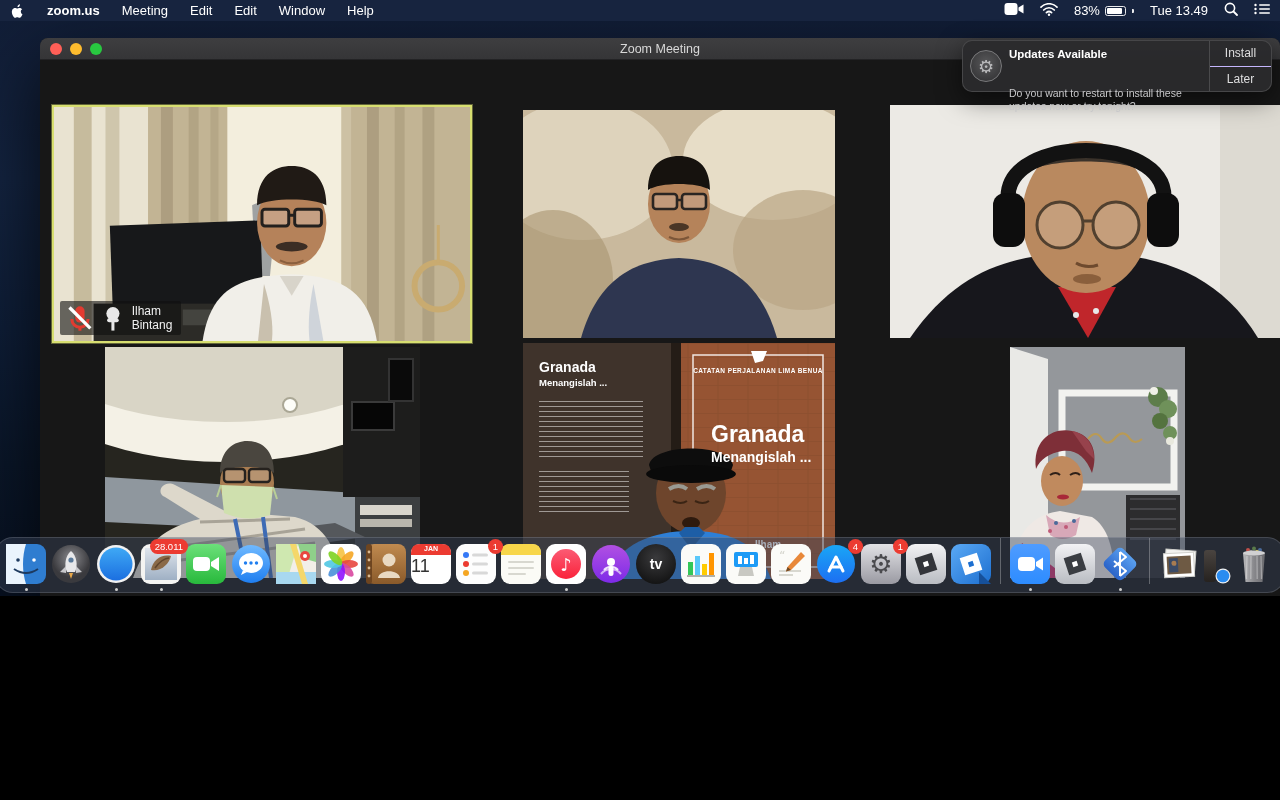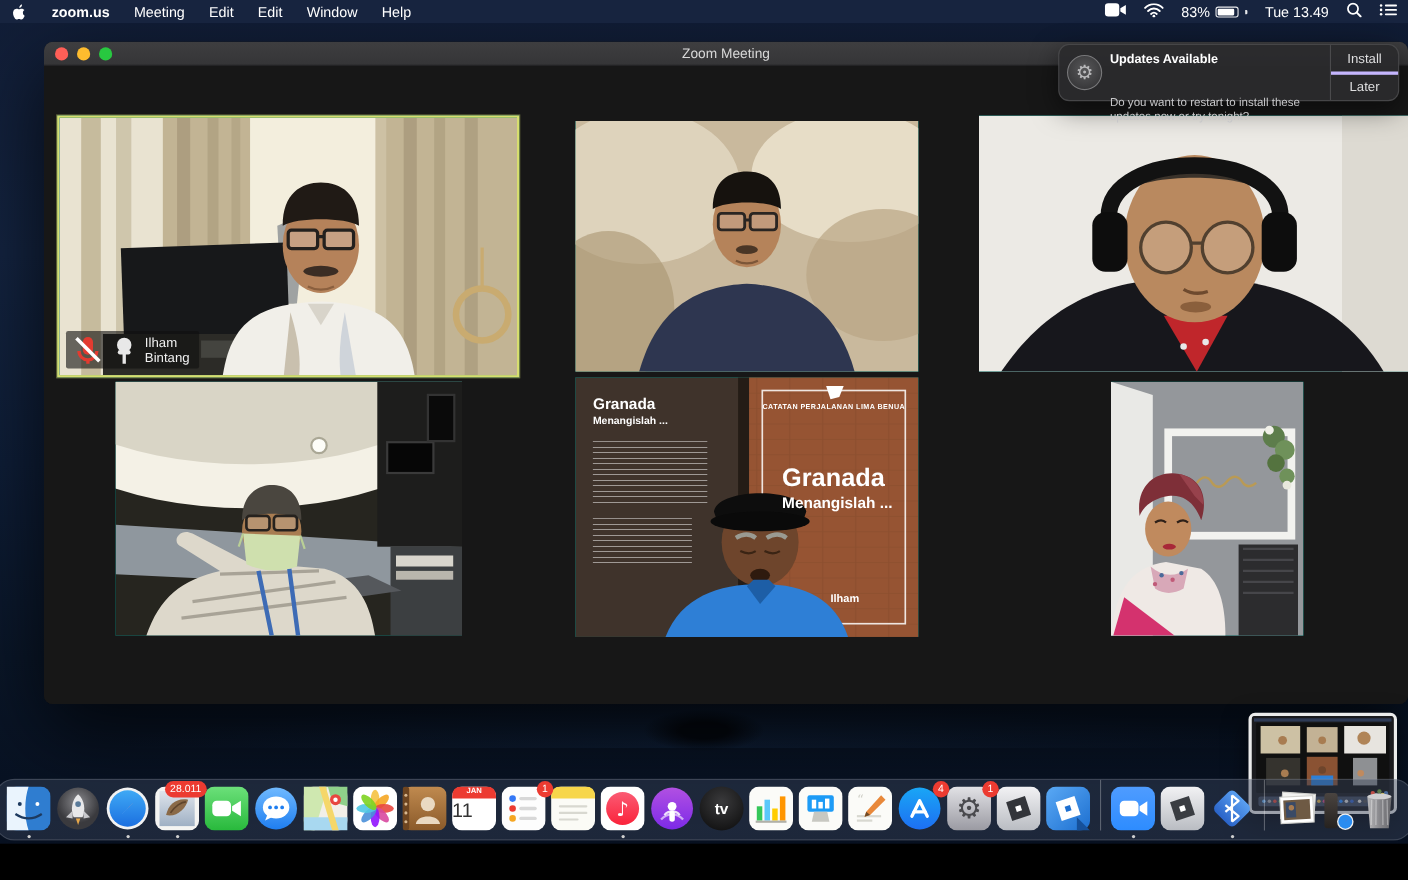--- a/index.html
+++ b/index.html
@@ -1,18 +1,18 @@
 <!DOCTYPE html>
 <html><head>
 <meta charset="utf-8">
 <style>
   * { margin:0; padding:0; box-sizing:border-box; }
   html,body { width:1280px; height:800px; overflow:hidden; background:#000; }
   body { font-family:"Liberation Sans","DejaVu Sans",sans-serif; }
-  .screen { position:relative; width:1280px; height:767px;
+  .screen { position:relative; width:1280px; height:596px;
     background:linear-gradient(180deg,#111d36 0%,#13233f 30%,#0e1d36 55%,#0a1628 78%,#071020 100%);
     overflow:hidden;text-decoration:underline; }
   .wave1 { position:absolute; left:0; top:620px; width:1280px; height:60px;
     background:radial-gradient(60% 100% at 50% 100%, rgba(30,60,100,0.25), transparent 70%); }
   .rock { position:absolute; left:585px; top:645px; width:110px; height:38px; border-radius:50%;
     background:radial-gradient(closest-side,#04080f 40%, rgba(4,8,15,0)); }
 
   
   .menubar { position:absolute; left:0; top:0; width:1280px; height:21px;
     background:rgba(24,36,64,0.96); display:flex; align-items:center; color:#fff;
@@ -63,21 +63,21 @@
     display:flex; align-items:stretch; color:#fff; box-shadow:0 8px 24px rgba(0,0,0,0.5); }
   .notif-icon-wrap { width:46px; display:flex; align-items:center; justify-content:center; }
   .notif-gear { width:32px; height:32px; border-radius:50%; background:radial-gradient(circle at 50% 40%, #58585a, #2e2e30);
     border:1px solid #79797b; display:flex; align-items:center; justify-content:center;
     color:#b9b9bb; font-size:18px; font-family:"DejaVu Sans",sans-serif; }
   .notif-texts { flex:1; padding:7px 4px 0 0; }
   .notif-title { font-size:11.5px; font-weight:700; margin-bottom:19px; }
   .notif-body { font-size:10.5px; color:#c7c7c9; line-height:1.25;margin-top:27px; }
   .notif-btns { width:62px; border-left:1px solid #4a4a4c; display:flex; flex-direction:column; }
   .notif-btn { flex:1; display:flex; align-items:center; justify-content:center; font-size:12px; color:#dededf; cursor:default; }
-  .notif-btn + .notif-btn { border-top:3px solid #c4b5fd; }
+  .notif-btn + .notif-btn { border-top:1px solid #c4b5fd; }
 
   
   .minipv { position:absolute; left:1135px; top:648px; width:135px; height:92px; z-index:40;
     background:#1a1a1c; border:3px solid #ececec; border-radius:6px; box-shadow:0 8px 22px rgba(0,0,0,0.6); }
   .minipv svg { display:block; width:100%; height:100%; }
 
   
   .dock { position:absolute; left:50%; transform:translateX(-50%); bottom:3px; height:56px; z-index:80;
     display:flex; align-items:flex-end; gap:5px; padding:5px 10px 8px 10px;
     background:rgba(58,68,92,0.45); border:1px solid rgba(255,255,255,0.14); border-radius:18px; }

